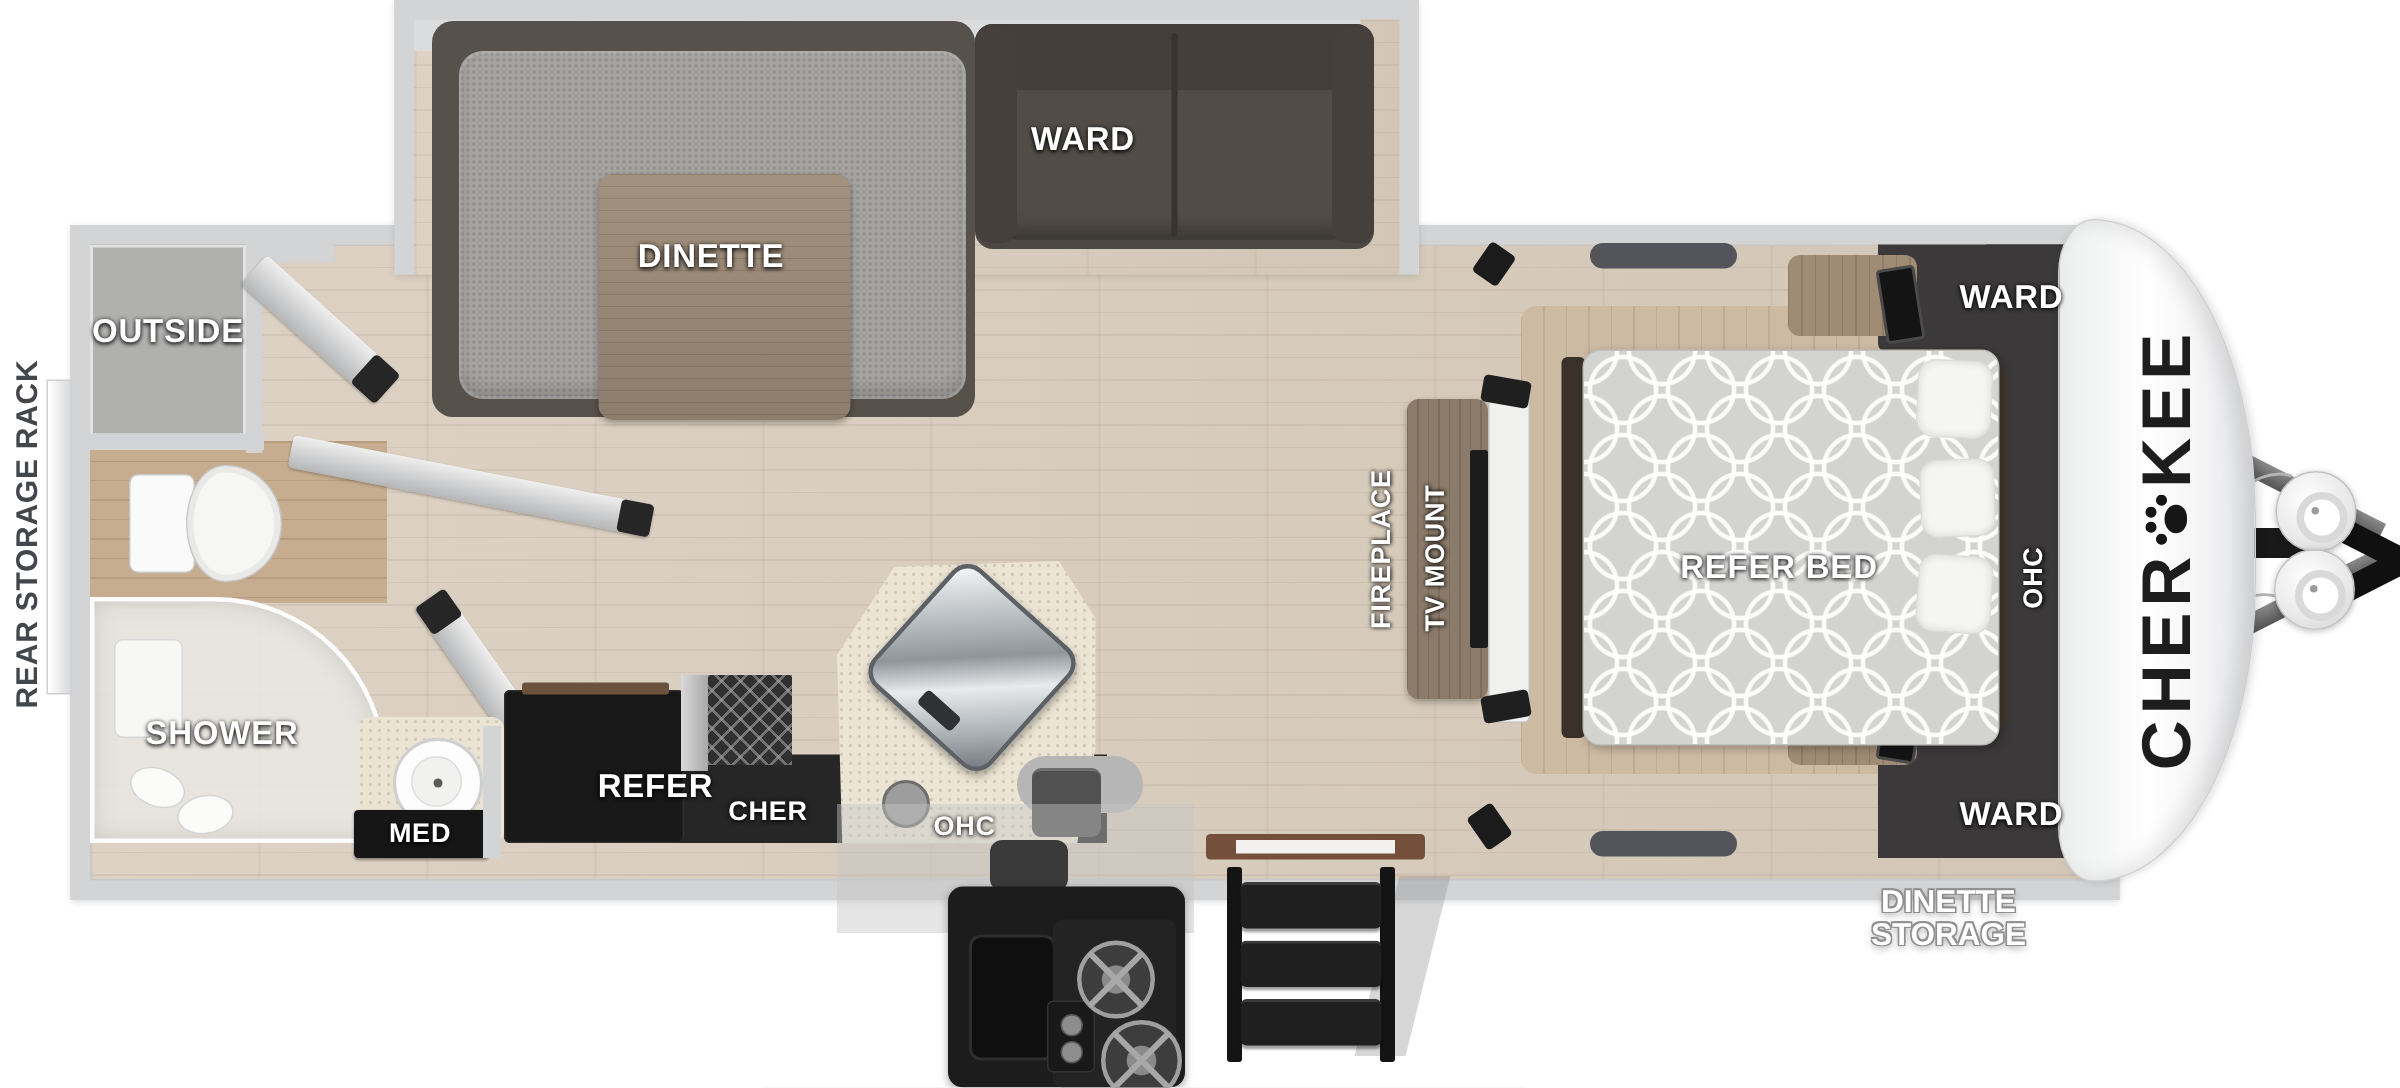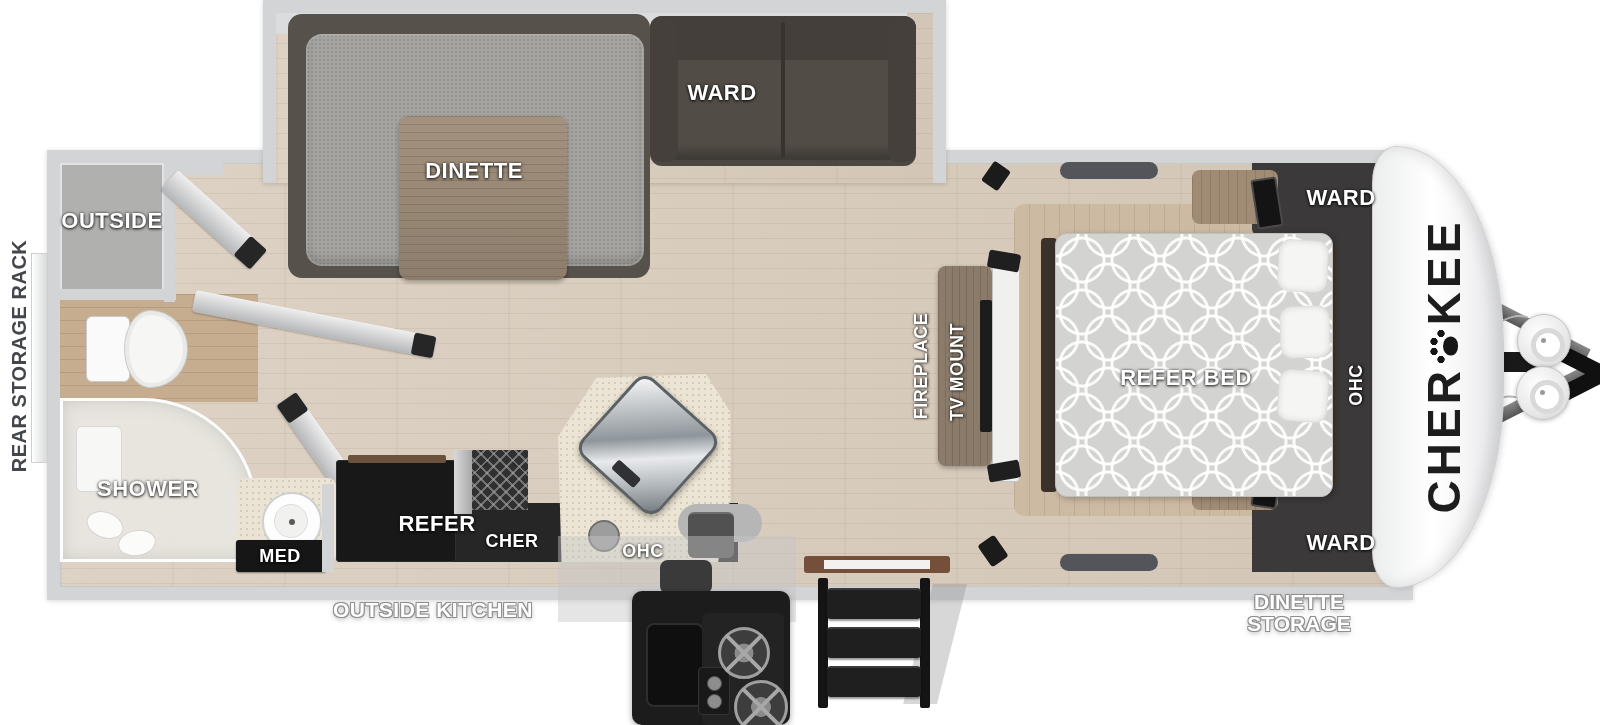--- a/index.html
+++ b/index.html
@@ -313,19 +313,18 @@
   <div class="lbl sm" style="left:280px;top:556px;text-align:center;">MED</div>
   <div class="lbl big" style="left:407px;top:524px;margin-left:30px;">REFER</div>
   <div class="lbl sm" style="left:512px;top:541px;">CHER</div>
   <div class="lbl sm" style="left:643px;top:551px;">OHC</div>
   <div class="lbl rot sm" style="left:921px;top:366px;">FIREPLACE</div>
   <div class="lbl rot sm" style="left:957px;top:372px;">TV MOUNT</div>
   <div class="lbl big" style="left:1186px;top:378px;">REFER BED</div>
   <div class="lbl big" style="left:1341px;top:198px;">WARD</div>
   <div class="lbl big" style="left:1341px;top:543px;">WARD</div>
   <div class="lbl rot sm" style="left:1356px;top:385px;">OHC</div>
-  <div class="lbl outside" style="left:433px;top:610px;">OUTSIDE KITCHEN</div>
   <div class="twoline" style="left:1299px;top:613px;">
     <div>DINETTE</div>
     <div>STORAGE</div>
   </div>
 
 </div>
 
 </body></html>

